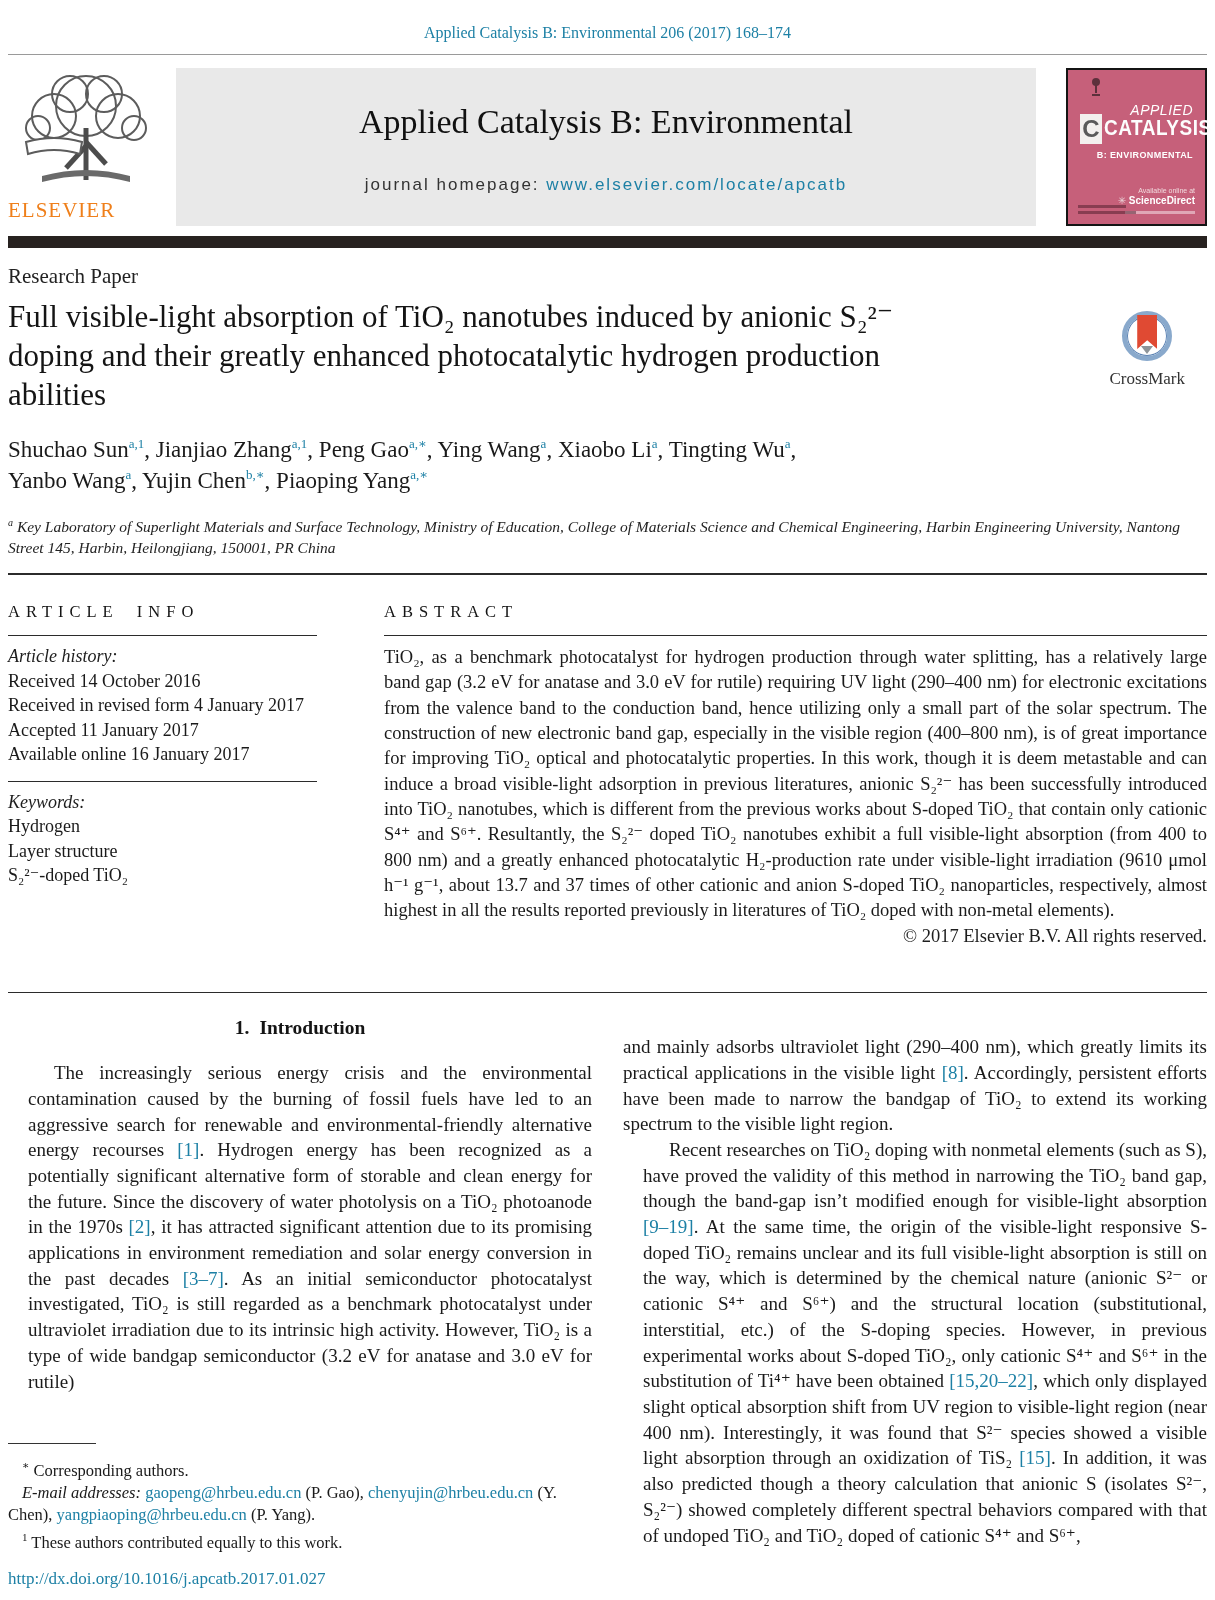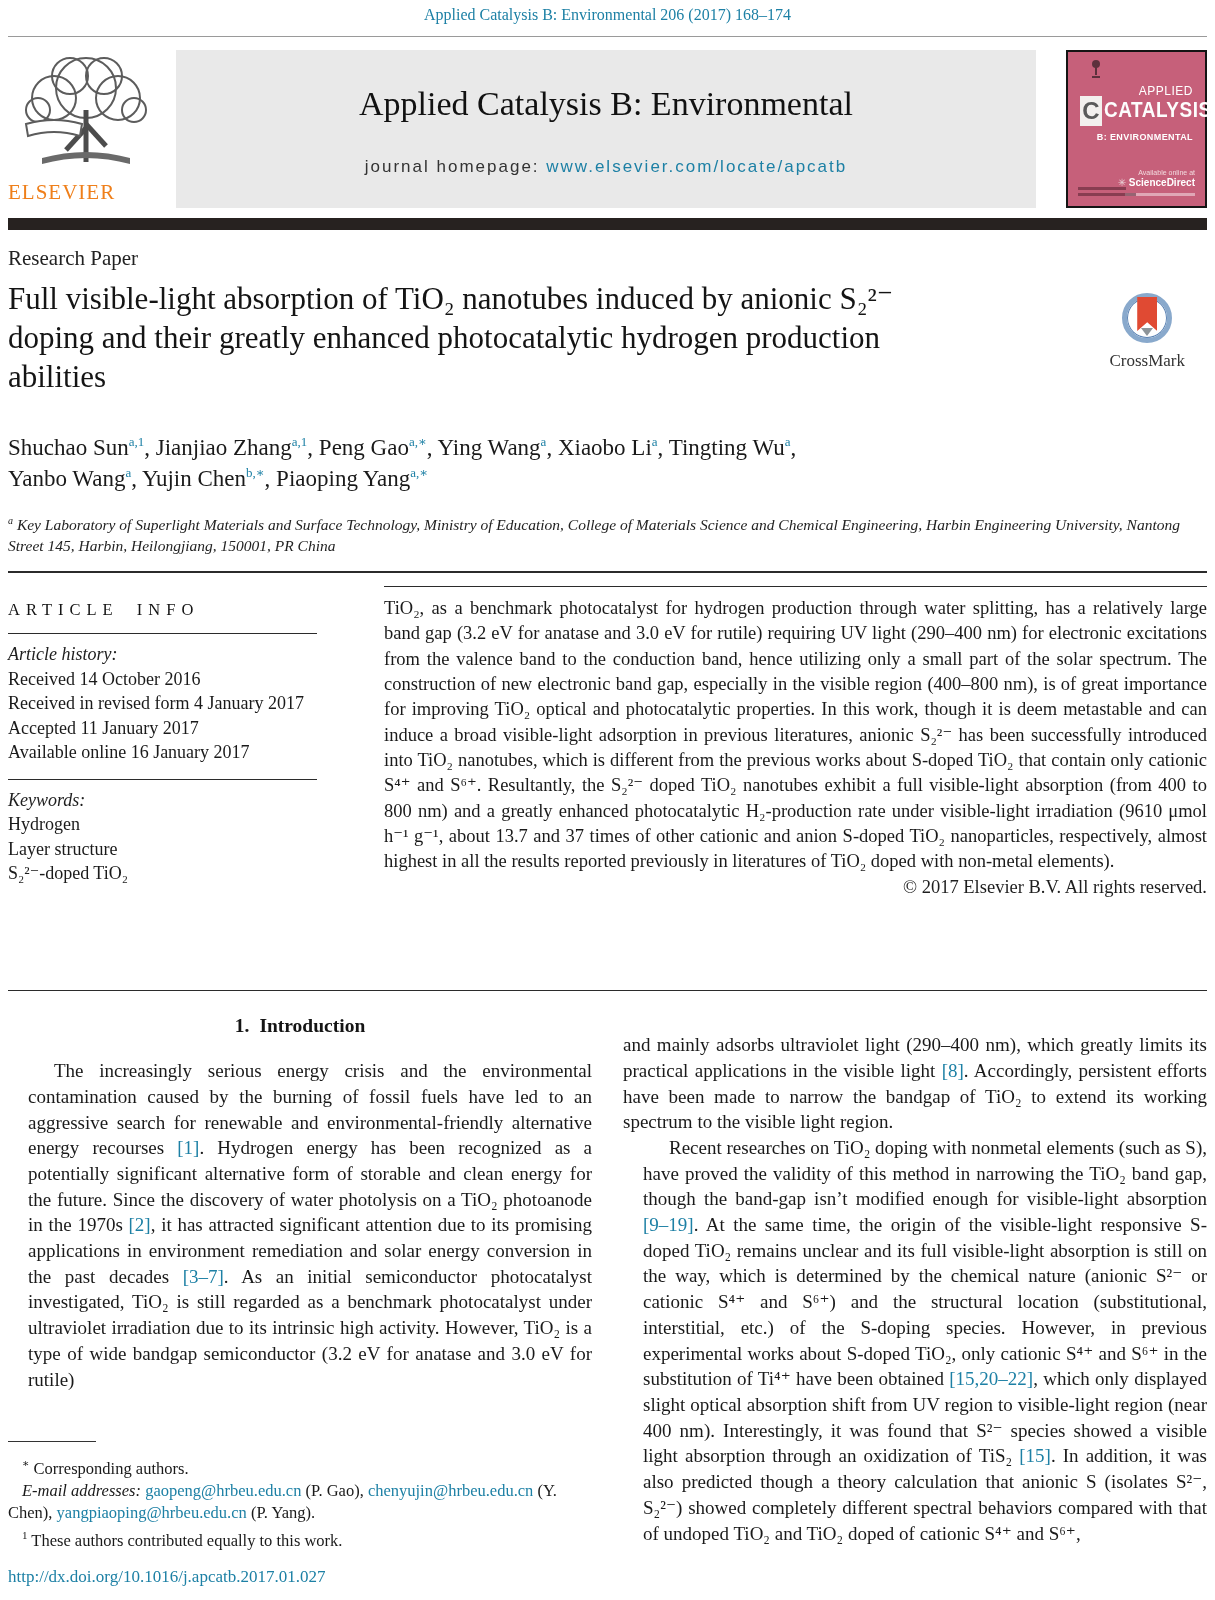--- a/index.html
+++ b/index.html
@@ -2,36 +2,36 @@
 <html><head>
 <meta charset="utf-8">
 <style>
   * { box-sizing: border-box; }
   html,body { margin:0; padding:0; background:#ffffff; }
   .page {
     position:relative; width:1215px; height:1600px; margin:0 auto;
     background:#fff; overflow:hidden; color:#1e1e1e;
     font-family:"Liberation Serif","DejaVu Serif",serif;
   }
-  .citation { text-align:center; padding-top:6px; font-size:16px; color:#1d80a5; }
+  .citation { text-align:center; padding-top:24px; font-size:16px; color:#1d80a5; }
   .toprule { border-top:1px solid #9a9a9a; margin:12px 8px 0 8px; }
 
   .header { display:flex; margin:13px 8px 0 8px; height:158px; }
   .logo-col { width:168px; position:relative; }
   .els-word { color:#ef7f1a; font-size:21px; letter-spacing:1px; margin-top:2px; }
   .head-box { flex:1; background:#e9e9e9; text-align:center; margin-right:30px; padding-top:13px; }
   .contents-line { font-family:"Liberation Sans","DejaVu Sans",sans-serif; font-size:17px; color:#222; }
   .journal-title { font-size:34px; margin-top:22px; color:#111; }
   .homepage-line { font-family:"Liberation Sans","DejaVu Sans",sans-serif; font-size:17px; letter-spacing:2px; margin-top:34px; color:#333; }
   .lnk { color:#1d80a5; text-decoration:none; cursor:pointer; }
 
   .cover { width:141px; background:#c6607a; border:2px solid #141414; position:relative;
            font-family:"Liberation Sans","DejaVu Sans",sans-serif; }
   .cover-tree { position:absolute; top:7px; left:22px; width:12px; height:20px; opacity:.75; }
-  .cover-applied { position:absolute; top:32px; right:12px; color:#fff; font-size:12px; letter-spacing:.5px; }
+  .cover-applied { position:absolute; top:32px; right:12px; color:#fff; font-size:14px; letter-spacing:.5px;font-style:italic; }
   .cover-cbox { position:absolute; top:44px; left:12px; width:22px; height:30px; background:#f3f0ee; color:#5a5a5a;
                 font-size:24px; font-weight:bold; text-align:center; line-height:30px; }
   .cover-catalysis { position:absolute; top:47px; left:36px; color:#fdfdfd; font-size:19px; font-weight:bold;
                      letter-spacing:.5px; transform:scaleY(1.15); }
   .cover-sub { position:absolute; top:80px; right:12px; color:#fff; font-size:9px; font-weight:bold; letter-spacing:.4px; }
   .cover-avail { position:absolute; bottom:30px; right:10px; color:#f2dade; font-size:7px; }
   .cover-sd { position:absolute; bottom:18px; right:10px; color:#fff; font-size:10px; font-weight:bold; }
   .cover-sd-star { color:#e8cfd4; font-size:10px; }
   .cover-microbar { position:absolute; bottom:10px; right:10px; width:70px; height:3px; background:rgba(255,255,255,.45); }
   .cover-microbar2 { position:absolute; bottom:16px; left:10px; width:48px; height:3px; background:rgba(60,20,30,.45); }
@@ -46,21 +46,21 @@
 
   .crossmark { position:absolute; top:14px; right:22px; display:flex; align-items:center; gap:8px;flex-direction:column; }
   .cm-badge { position:relative; width:50px; height:50px; border-radius:50%; background:#fff;
               border:5px solid #89a9cc; box-shadow:0 0 0 1px #5d84b4 inset; }
   .cm-ribbon { position:absolute; left:10px; top:-1px; width:20px; height:34px; background:#e04a33;
                clip-path:polygon(0 0,100% 0,100% 100%,50% 74%,0 100%); }
   .cm-tri { position:absolute; left:14px; bottom:2px; width:0; height:0;
             border-left:6px solid transparent; border-right:6px solid transparent; border-top:8px solid #8d9499; }
   .cm-text { font-size:17px; color:#333; }
 
-  .authors { margin:36px 8px 0 8px; font-size:23px; color:#1a1a1a; width:1020px; line-height:31px; }
+  .authors { margin:20px 8px 0 8px; font-size:23px; color:#1a1a1a; width:1020px; line-height:31px; }
   .asup { color:#1d80a5; font-size:13px; vertical-align:super; line-height:0; }
 
   .affils { margin:16px 8px 0 8px; font-size:15.5px; font-style:italic; line-height:21px; color:#222; }
   .affils sup { font-size:10px; }
 
   .rule-full { border-top:2px solid #2b2b2b; margin:15px 8px 0 8px; }
   .rule-full.thin { border-top-width:1.5px; }
 
   .info-grid { display:grid; grid-template-columns:309px 1fr; column-gap:67px; margin:0 8px; height:402px; }
   .sec-head { font-size:16.5px; letter-spacing:6px; word-spacing:8px; color:#141414; margin-top:27px; white-space:nowrap; }
@@ -190,20 +190,21 @@
       <div class="info-line">Received in revised form 4 January 2017</div>
       <div class="info-line">Accepted 11 January 2017</div>
       <div class="info-line">Available online 16 January 2017</div>
       <div class="mid-rule"></div>
       <div class="info-label it">Keywords:</div>
       <div class="info-line">Hydrogen</div>
       <div class="info-line">Layer structure</div>
       <div class="info-line">S₂²⁻-doped TiO₂</div>
     </div>
     <div class="abs-col">
+      <div class="sec-head">ABSTRACT</div>
       <div class="head-rule"></div>
       <p class="abs-text">TiO₂, as a benchmark photocatalyst for hydrogen production through water splitting, has a relatively large band gap (3.2 eV for anatase and 3.0 eV for rutile) requiring UV light (290–400 nm) for electronic excitations from the valence band to the conduction band, hence utilizing only a small part of the solar spectrum. The construction of new electronic band gap, especially in the visible region (400–800 nm), is of great importance for improving TiO₂ optical and photocatalytic properties. In this work, though it is deem metastable and can induce a broad visible-light adsorption in previous literatures, anionic S₂²⁻ has been successfully introduced into TiO₂ nanotubes, which is different from the previous works about S-doped TiO₂ that contain only cationic S⁴⁺ and S⁶⁺. Resultantly, the S₂²⁻ doped TiO₂ nanotubes exhibit a full visible-light absorption (from 400 to 800 nm) and a greatly enhanced photocatalytic H₂-production rate under visible-light irradiation (9610 μmol h⁻¹ g⁻¹, about 13.7 and 37 times of other cationic and anion S-doped TiO₂ nanoparticles, respectively, almost highest in all the results reported previously in literatures of TiO₂ doped with non-metal elements).</p>
       <div class="abs-copy">© 2017 Elsevier B.V. All rights reserved.</div>
     </div>
   </div>
 
   <div class="rule-full thin"></div>
 
   <div class="intro-grid">
     <div class="col-left">

